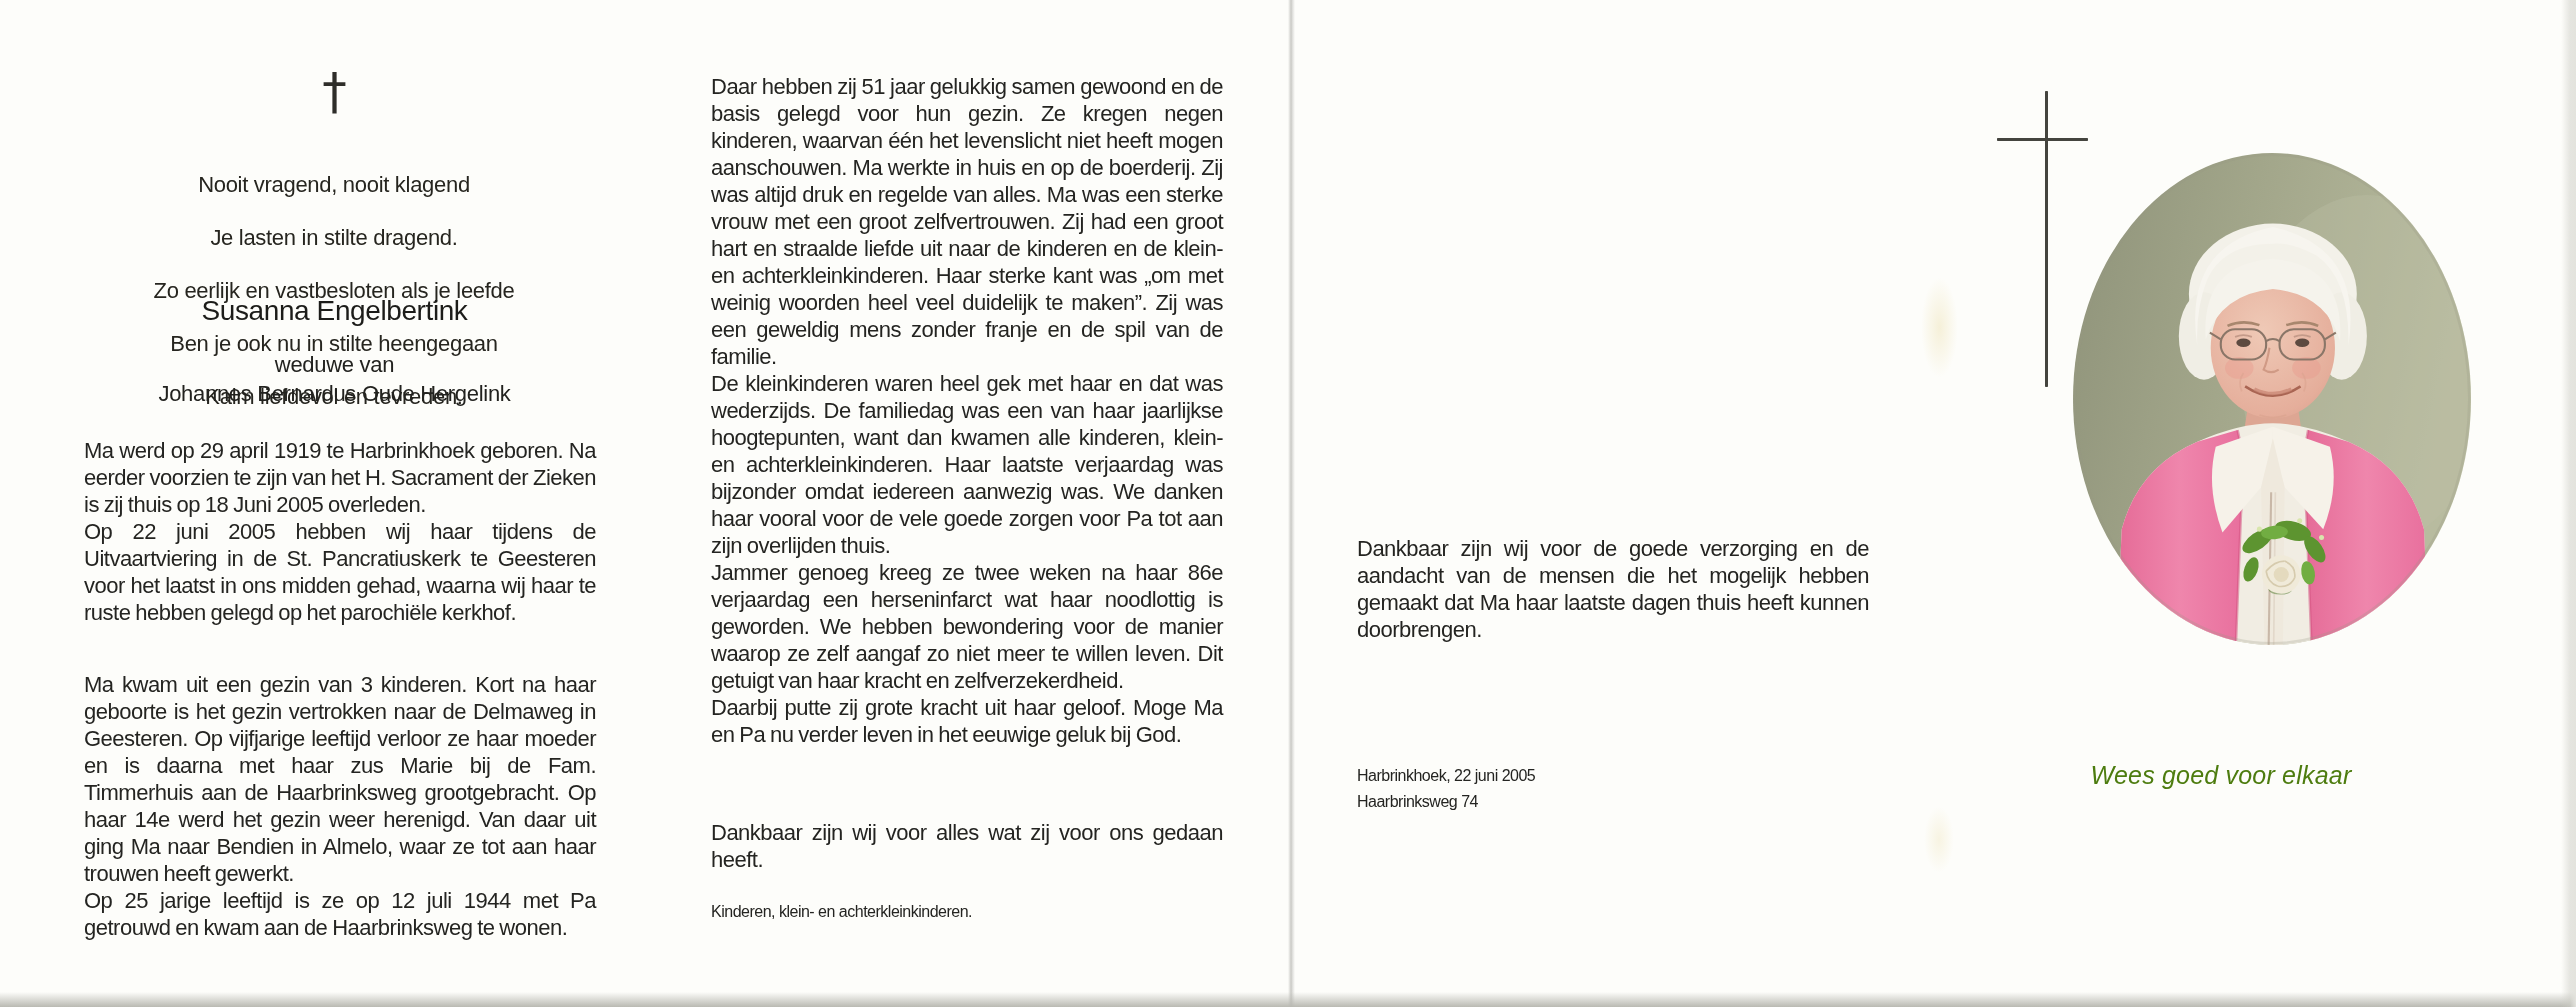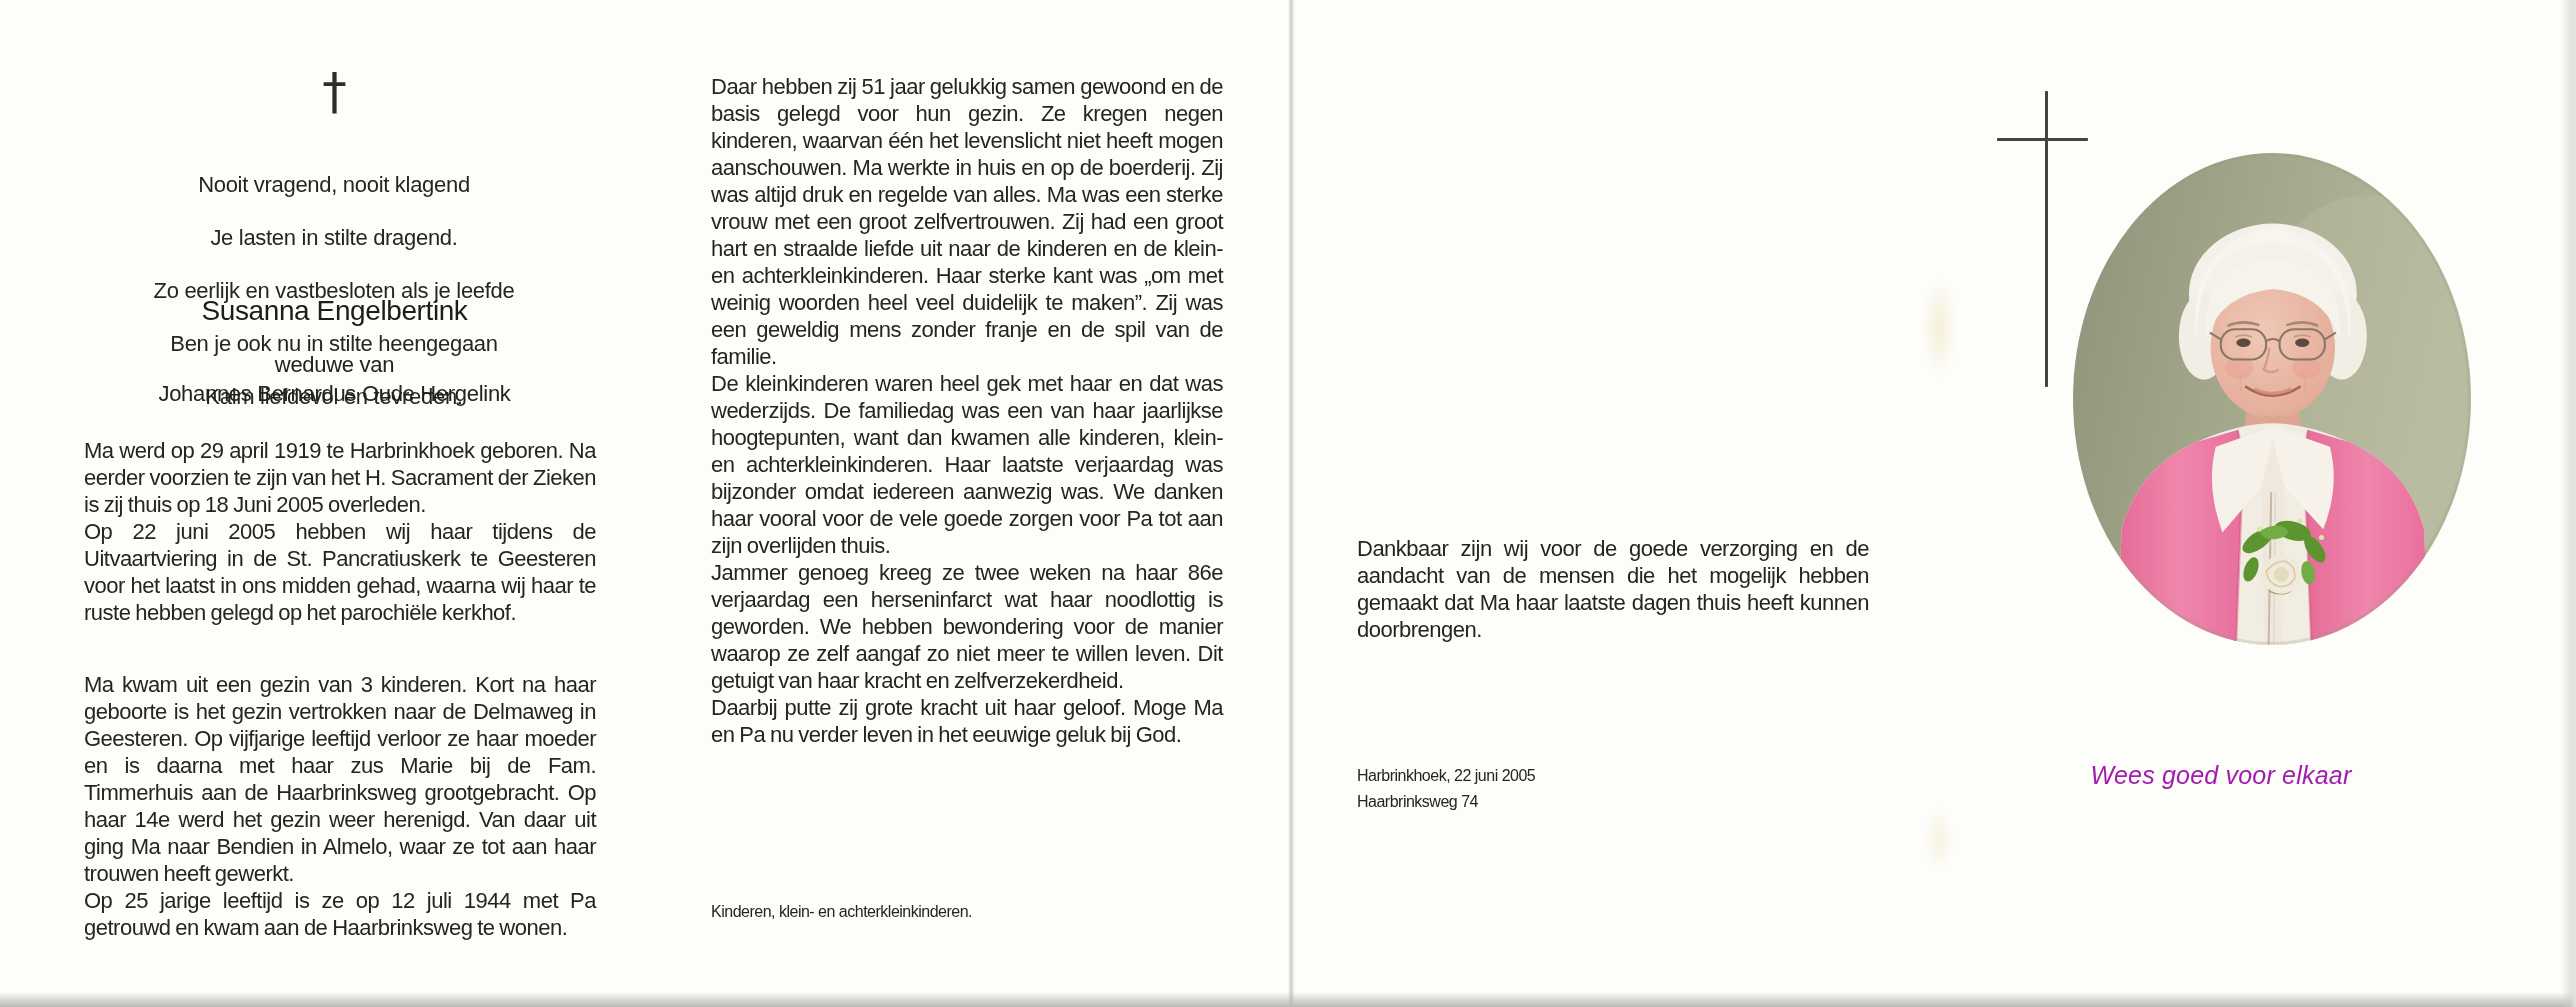--- a/index.html
+++ b/index.html
@@ -7,21 +7,21 @@
         font-family:"Liberation Sans","DejaVu Sans",sans-serif;color:#22221f;}
   .abs{position:absolute;}
   .body-text{font-size:22px;line-height:27px;letter-spacing:-0.5px;word-spacing:-0.8px;
              text-align:justify;white-space:pre-line;color:#242421;}
   .centered{text-align:center;white-space:pre-line;}
   .poem{font-size:22px;line-height:26.4px;letter-spacing:-0.3px;color:#26251f;}
   .dagger{font-family:"DejaVu Sans",sans-serif;font-size:49px;line-height:49px;color:#2e2d29;text-align:center;}
   .name{font-size:28px;line-height:30px;font-weight:normal;letter-spacing:-0.4px;color:#1c1c19;}
   .small-center{font-size:22px;line-height:26.4px;letter-spacing:-0.3px;}
   .plain-left{text-align:left;font-size:16px;line-height:27px;letter-spacing:-0.5px;color:#242421;}
-  .caption{font-size:25px;line-height:28.5px;font-style:italic;letter-spacing:0.2px;color:#a21caf;text-align:center;}
+  .caption{font-size:25px;line-height:28.5px;font-style:italic;letter-spacing:0.2px;color:#4d7c0f;text-align:center;}
   .crossline{background:#44443e;border-radius:0.8px;}
   .edge-left{left:0;top:0;width:13.4px;height:1008px;
     background:linear-gradient(to right,#9b9b97 0%,#c2c2bd 35%,#ececе8 70%,rgba(255,255,255,0) 100%);}
   .edge-bottom{left:0;top:992px;width:2576px;height:15px;
     background:linear-gradient(to bottom,rgba(190,190,184,0) 0%,rgba(185,185,178,0.45) 45%,#b9b9b2 100%);}
   .edge-right{left:2561px;top:0;width:15px;height:1008px;
     background:linear-gradient(to right,rgba(255,255,255,0) 0%,rgba(205,205,198,0.5) 60%,#e3e3dd 100%);}
   .fold{left:1288px;top:0;width:6.7px;height:1008px;
     background:linear-gradient(to right,rgba(160,160,155,0) 0%,rgba(148,148,142,0.5) 45%,rgba(120,120,115,0.28) 55%,rgba(160,160,155,0) 100%);}
   .stain{border-radius:50%;}
@@ -58,20 +58,21 @@
     <div class="abs body-text" style="left:84px;top:671px;width:512px;">Ma kwam uit een gezin van 3 kinderen. Kort na haar geboorte is het gezin vertrokken naar de Delmaweg in Geesteren. Op vijfjarige leeftijd verloor ze haar moeder en is daarna met haar zus Marie bij de Fam. Timmerhuis aan de Haarbrinksweg grootgebracht. Op haar 14e werd het gezin weer herenigd. Van daar uit ging Ma naar Bendien in Almelo, waar ze tot aan haar trouwen heeft gewerkt.
 Op 25 jarige leeftijd is ze op 12 juli 1944 met Pa getrouwd en kwam aan de Haarbrinksweg te wonen.</div>
   </div>
 
   <div class="abs" style="left:645px;top:0;width:645px;height:878px;">
     <div class="abs body-text" style="left:66px;top:73px;width:512px;">Daar hebben zij 51 jaar gelukkig samen gewoond en de basis gelegd voor hun gezin. Ze kregen negen kinderen, waarvan één het levenslicht niet heeft mogen aanschouwen. Ma werkte in huis en op de boerderij. Zij was altijd druk en regelde van alles. Ma was een sterke vrouw met een groot zelfvertrouwen. Zij had een groot hart en straalde liefde uit naar de kinderen en de klein- en achterkleinkinderen. Haar sterke kant was „om met weinig woorden heel veel duidelijk te maken”. Zij was een geweldig mens zonder franje en de spil van de familie.
 De kleinkinderen waren heel gek met haar en dat was wederzijds. De familiedag was een van haar jaarlijkse hoogtepunten, want dan kwamen alle kinderen, klein- en achterkleinkinderen. Haar laatste verjaardag was bijzonder omdat iedereen aanwezig was. We danken haar vooral voor de vele goede zorgen voor Pa tot aan zijn overlijden thuis.
 Jammer genoeg kreeg ze twee weken na haar 86e verjaardag een herseninfarct wat haar noodlottig is geworden. We hebben bewondering voor de manier waarop ze zelf aangaf zo niet meer te willen leven. Dit getuigt van haar kracht en zelfverzekerdheid.
 Daarbij putte zij grote kracht uit haar geloof. Moge Ma en Pa nu verder leven in het eeuwige geluk bij God.</div>
 
+    <div class="abs body-text" style="left:66px;top:819px;width:512px;">Dankbaar zijn wij voor alles wat zij voor ons gedaan heeft.</div>
 
     <div class="abs plain-left" style="left:66px;top:898px;width:512px;">Kinderen, klein- en achterkleinkinderen.</div>
   </div>
 
   <div class="abs" style="left:1290px;top:0;width:1160px;height:1008px;">
 
     <div class="abs body-text" style="left:67px;top:535px;width:512px;">Dankbaar zijn wij voor de goede verzorging en de aandacht van de mensen die het mogelijk hebben gemaakt dat Ma haar laatste dagen thuis heeft kunnen doorbrengen.</div>
 
 
     <div class="abs plain-left" style="left:67px;top:762px;width:512px;">Harbrinkhoek, 22 juni 2005</div>

